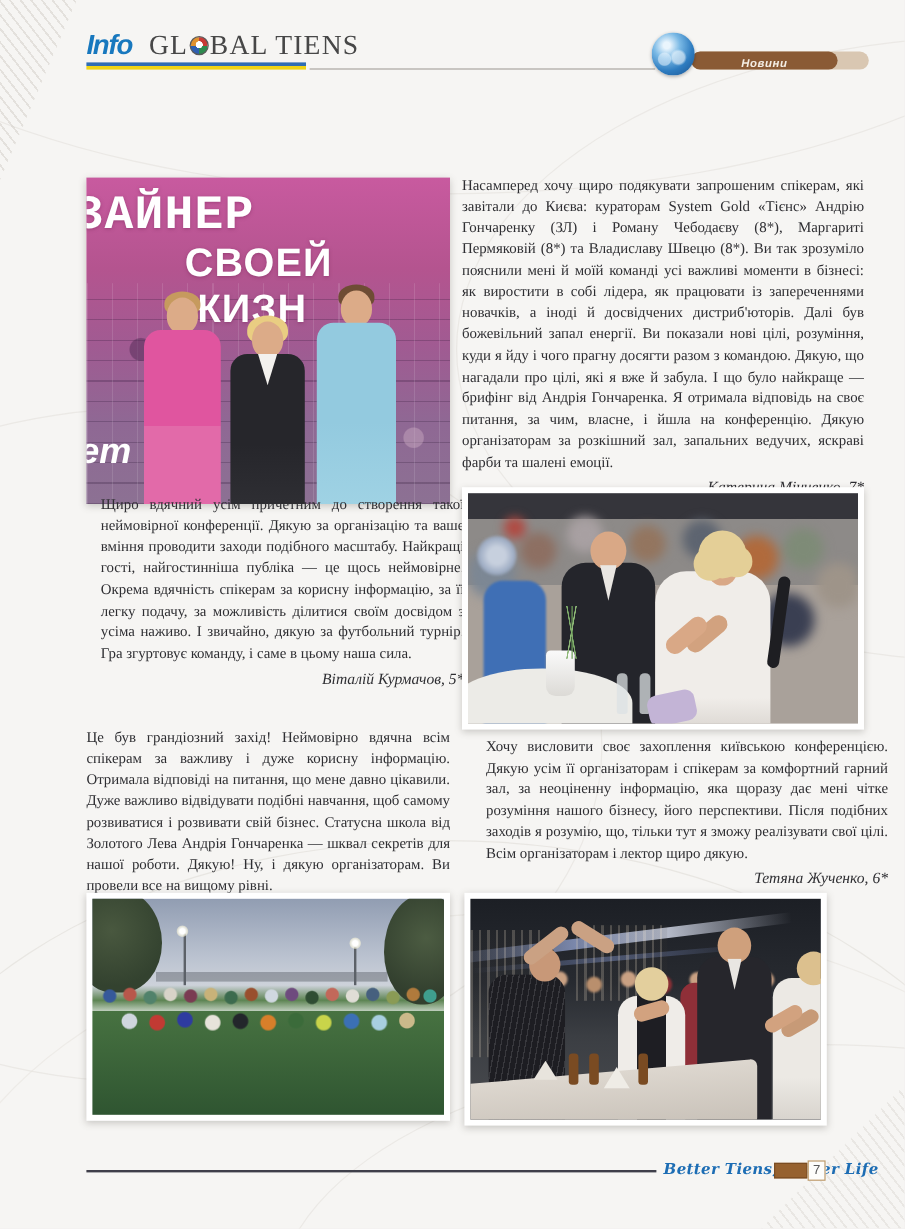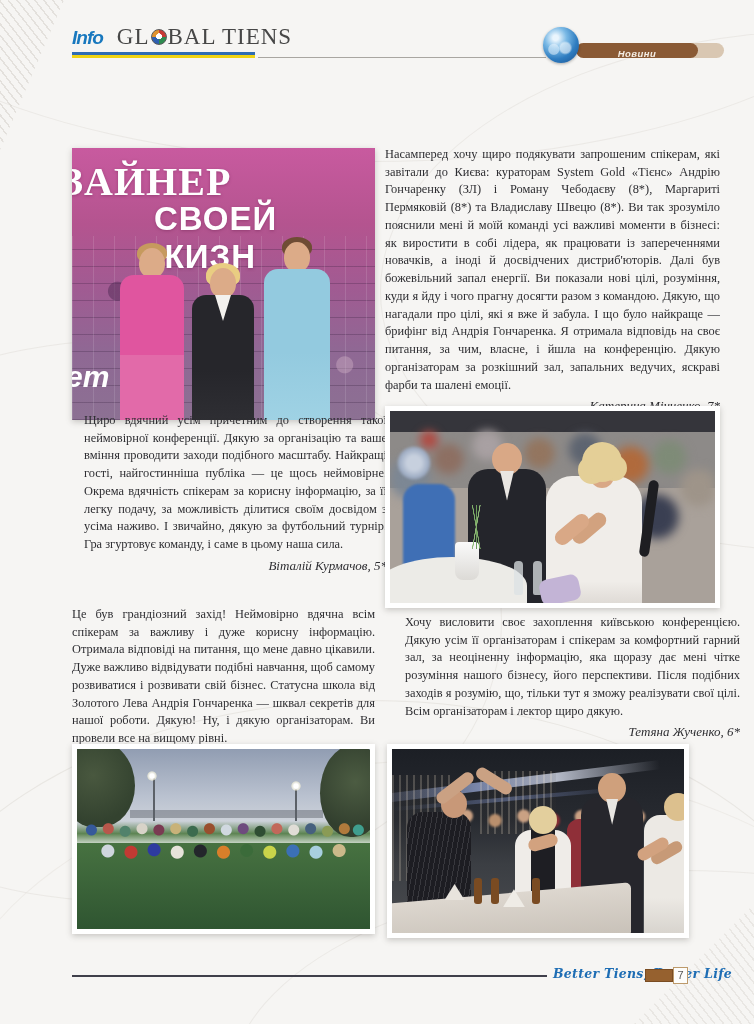--- a/index.html
+++ b/index.html
@@ -13,21 +13,21 @@
   .c3{width:980px;height:640px;left:-120px;top:700px;opacity:.9;}
   .c4{width:900px;height:430px;left:230px;top:870px;}
   .c5{width:900px;height:520px;left:380px;top:30px;}
   .c6{width:1000px;height:600px;left:-60px;top:760px;opacity:.6;}
   .hatch{position:absolute;pointer-events:none;background:repeating-linear-gradient(52deg,rgba(205,200,193,.45) 0 1.5px,transparent 1.5px 7px);}
   .hatch-tl{left:0;top:0;width:64px;height:150px;clip-path:polygon(0 0,100% 0,0 100%);}
   .hatch-br{right:0;bottom:0;width:120px;height:120px;clip-path:polygon(100% 0,100% 100%,0 100%);opacity:.7;}
 
   
   .logo-top{position:absolute;left:72px;top:24px;white-space:nowrap;}
-  .info-logo{font-family:"Liberation Sans",sans-serif;font-weight:bold;font-style:italic;font-size:19px;color:#1878be;letter-spacing:-1px;}
+  .info-logo{font-family:"Liberation Sans",sans-serif;font-weight:bold;font-style:italic;font-size:23px;color:#1878be;letter-spacing:-1px;}
   .brand{font-family:"Liberation Serif",serif;font-size:23px;color:#474747;letter-spacing:1px;margin-left:10px;}
   .globe-o{display:inline-block;width:16px;height:16px;border-radius:50%;vertical-align:-1px;margin:0 1px;
     background:radial-gradient(circle at 50% 45%,#ffffff 0 27%,rgba(255,255,255,0) 30%),
     conic-gradient(#c93a36 0 90deg,#2e8b4f 90deg 180deg,#2f5fb0 180deg 270deg,#e0912e 270deg 360deg);
     border:1.5px solid #5a5a5a;box-sizing:border-box;}
   .flagbar{position:absolute;left:72px;top:52px;width:183px;height:6px;background:linear-gradient(180deg,#2f6db4 0 50%,#f0d414 50% 100%);}
   .header-rule{position:absolute;left:258px;top:57px;width:288px;height:1px;background:#a9a6a1;}
   .country{position:absolute;left:70px;top:57px;font-family:"Liberation Sans",sans-serif;font-weight:bold;font-style:italic;font-size:30px;color:#3d3d3f;letter-spacing:4px;}
   .tan-pill{position:absolute;left:576px;top:43px;width:148px;height:15px;border-radius:8px;background:#d9c7b2;}
   .brown-pill{position:absolute;left:576px;top:43px;width:122px;height:15px;border-radius:8px;background:#8a5a35;text-align:center;}
@@ -53,21 +53,21 @@
     background:linear-gradient(180deg,#c85a9f 0,#b4548f 28%,#a05b92 52%,#8f6894 75%,#8c7193 100%);}
   .photo1 .collage{position:absolute;left:0;top:88px;right:0;bottom:0;opacity:.8;
     background-image:
       radial-gradient(circle at 15% 30%,rgba(60,30,70,.5) 0 9px,transparent 10px),
       radial-gradient(circle at 45% 60%,rgba(240,220,235,.4) 0 8px,transparent 9px),
       radial-gradient(circle at 75% 25%,rgba(50,40,90,.45) 0 10px,transparent 11px),
       radial-gradient(circle at 90% 70%,rgba(230,200,215,.4) 0 8px,transparent 9px),
       radial-gradient(circle at 28% 80%,rgba(70,40,60,.5) 0 9px,transparent 10px),
       repeating-linear-gradient(90deg,rgba(255,255,255,.15) 0 1px,transparent 1px 21px),
       repeating-linear-gradient(0deg,rgba(40,20,50,.3) 0 1px,transparent 1px 17px);}
-  .ban1{position:absolute;left:-10px;top:10px;font-family:Liberation Serif, serif;font-weight:900;font-size:40px;color:#fff;letter-spacing:1px;text-shadow:0 1px 3px rgba(120,40,90,.5);}
+  .ban1{position:absolute;left:-10px;top:10px;font-family:Liberation Mono, monospace;font-weight:900;font-size:40px;color:#fff;letter-spacing:1px;text-shadow:0 1px 3px rgba(120,40,90,.5);}
   .ban2{position:absolute;left:82px;top:52px;font-family:"Liberation Sans",sans-serif;font-weight:900;font-size:33px;color:#fff;letter-spacing:1px;text-shadow:0 1px 3px rgba(120,40,90,.5);}
   .ban3{position:absolute;left:-6px;bottom:26px;font-family:"Liberation Sans",sans-serif;font-weight:900;font-style:italic;font-size:30px;color:#fff;}
   .person{position:absolute;bottom:0;}
   .person .hd{position:absolute;left:50%;transform:translateX(-50%);top:0;width:26px;height:30px;border-radius:50% 50% 46% 46%;background:#dcab88;}
   .person .hair{position:absolute;left:50%;transform:translateX(-50%);top:-5px;width:30px;height:20px;border-radius:50% 50% 40% 40%;}
   .person .bd{position:absolute;left:0;right:0;top:27px;bottom:0;border-radius:14px 14px 0 0;}
   .pw1{left:48px;width:64px;height:172px;}
   .pw1 .hair{background:#c69a5e;}
   .pw1 .bd{background:linear-gradient(180deg,#e0559f 0 55%,#e26aa9 55% 100%);}
   .pw2{left:120px;width:62px;height:152px;}

